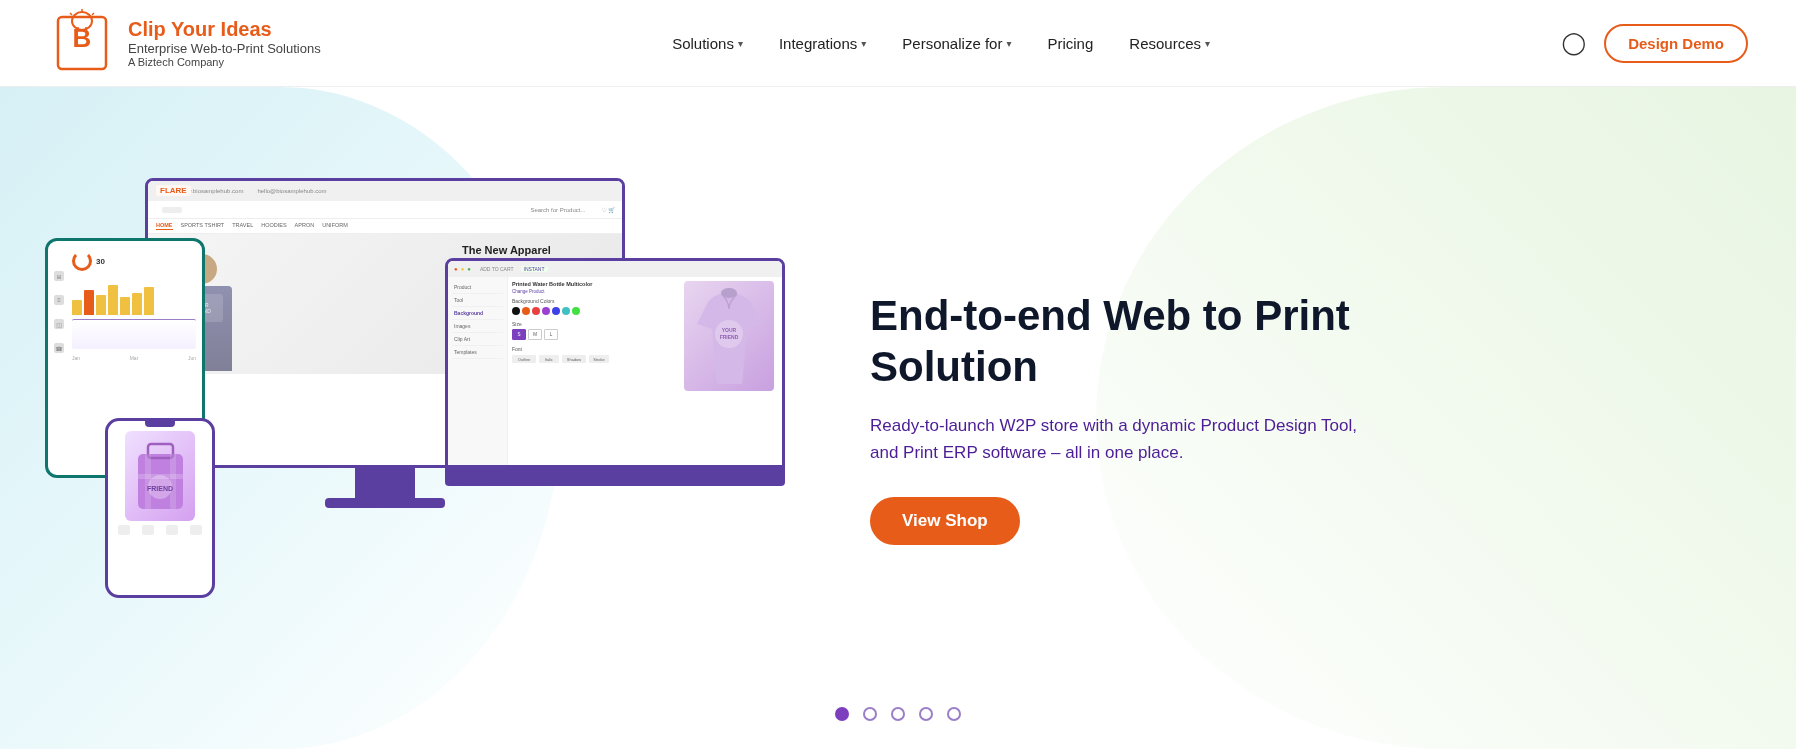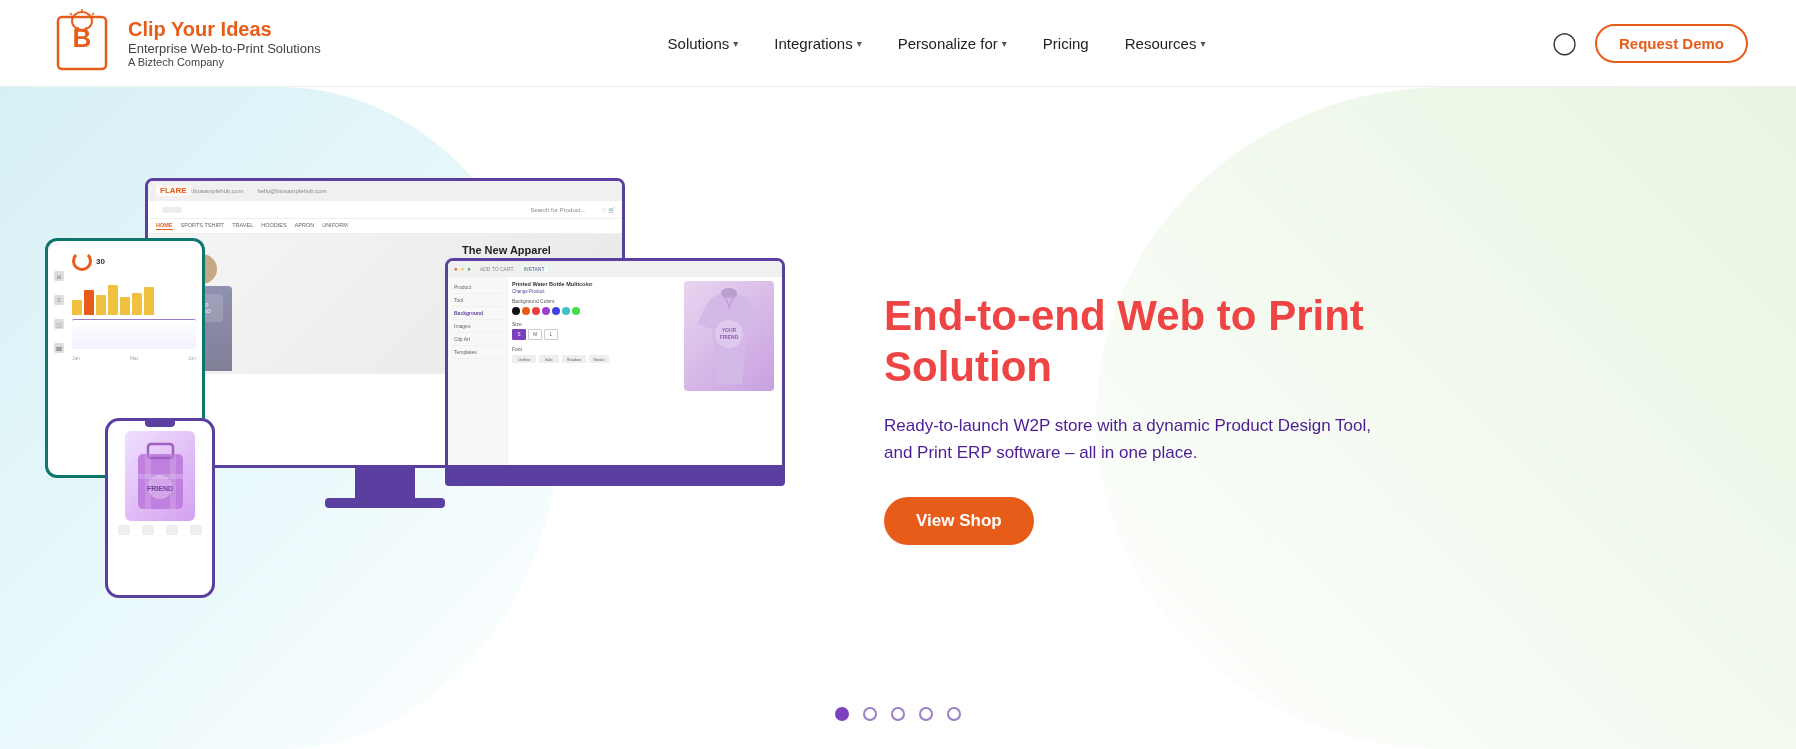--- a/index.html
+++ b/index.html
@@ -84,21 +84,20 @@
 
     
     .hero {
       display: flex;
       align-items: center;
       justify-content: space-between;
       min-height: 662px;
       position: relative;
       overflow: hidden;
       background: #fff;
-      gap: 14px;
     }
 
     
     .bg-blob-left {
       position: absolute;
       left: 0;
       top: 0;
       width: 560px;
       height: 100%;
       background: linear-gradient(135deg, #d6f0f5 0%, #e8f8fb 50%, transparent 100%);
@@ -134,21 +133,21 @@
       z-index: 2;
       flex: 1;
       padding: 0 80px 0 40px;
       display: flex;
       flex-direction: column;
       gap: 20px;
     }
     .hero-title {
       font-size: 42px;
       font-weight: 800;
-      color: #ef4444;
+      color: #0f172a;
       line-height: 1.2;
       max-width: 560px;
     }
     .hero-subtitle {
       font-size: 17px;
       color: #4c1d95;
       line-height: 1.6;
       max-width: 520px;
     }
     .view-more-btn {
@@ -494,21 +493,21 @@
       <span>Pricing</span>
     </div>
     <div class="nav-item">
       <span>Resources</span>
       <span class="chevron">▾</span>
     </div>
   </nav>
 
   <div class="nav-actions">
     <span class="user-icon">◯</span>
-    <button class="request-demo-btn">Request Demo</button>
+    <button class="request-demo-btn">Design Demo</button>
   </div>
 </header>
 
 <div class="hero-wrapper">
   <section class="hero">
 
     <div class="bg-blob-left"></div>
     <div class="bg-blob-right"></div>
 
     <div class="hero-left">

